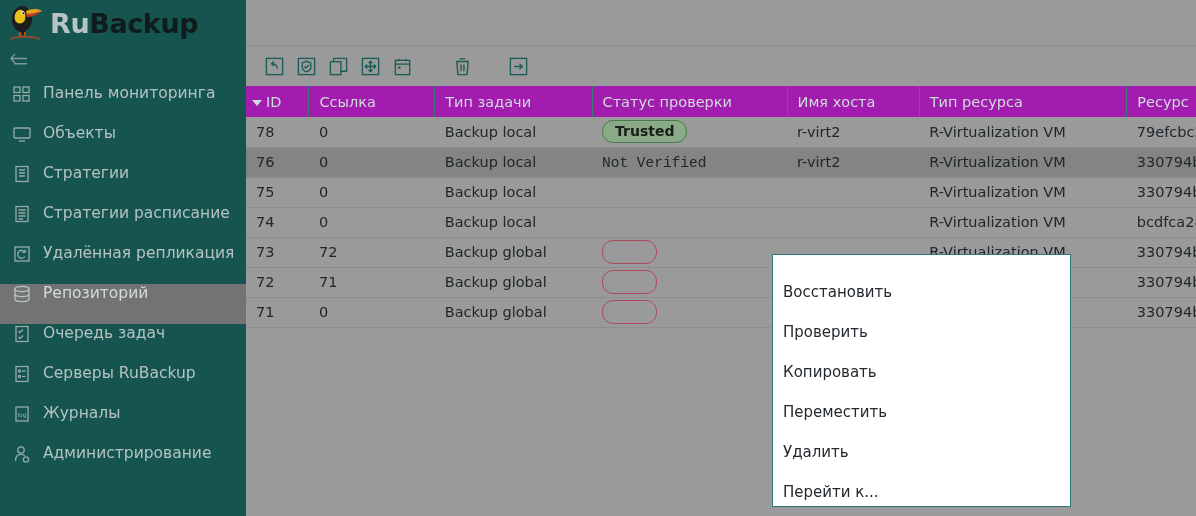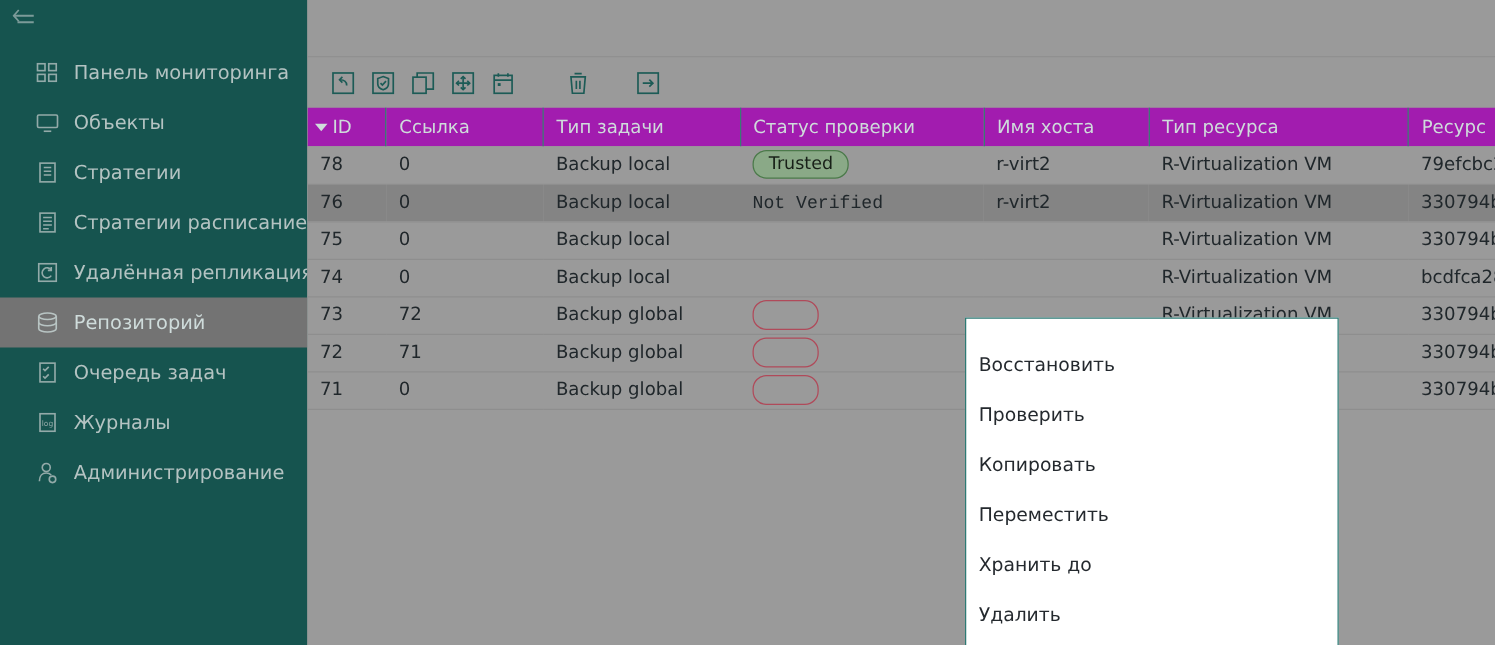--- a/index.html
+++ b/index.html
@@ -46,22 +46,21 @@
     display: flex;
     align-items: center;
     padding-left: 8px;
   }
   .collapse-icon { width: 22px; height: 16px; opacity: .75; }
 
   .nav { margin-top: 12px; }
   .nav-item {
     height: 40px;
     display: flex;
-    align-items: center;
-    padding-left: 28px;
+    padding-left: 12px;
     gap: 11px;
     color: #b4c3c2;
     font-size: 15.5px;
     white-space: nowrap;
     cursor: pointer;
   }
   .nav-item.active { background: #737373; color: #cfdcdb; }
   .nav-icon { width: 20px; height: 20px; flex: 0 0 20px; opacity: .85; }
 
   
@@ -148,20 +147,21 @@
   tr.row { background: #9a9a9a; cursor: pointer; }
   tr.row.selected { background: #848484; }
   tr.row.selected td { border-bottom: 1px solid #8e8e8e; }
 
   .badge {
     display: inline-block;
     padding: 2px 12px 3px;
     border-radius: 11px;
     font-size: 14px;
     line-height: 1.15;
+    font-weight: bold;
   }
   .badge.trusted {
     background: #8aa987;
     border: 1px solid #4b7a4a;
     color: #182018;
   }
   .badge.failed {
     background: transparent;
     border: 1px solid #b04a5a;
     color: #7a1f2d;
@@ -190,20 +190,37 @@
     position: relative;
   }
 </style>
 </head>
 <body>
 
 <div class="app">
 
   <div class="sidebar">
 
+    <div class="logo-row">
+      <span class="logo-bird">
+        <svg viewBox="0 0 40 42" width="40" height="42">
+          <path d="M16 4 C10 5 6 10 6 17 C6 24 10 29 15 30 L17 33 L20 33 L19 29 C24 27 26 22 26 17 C26 10 22 4 16 4 Z" fill="#1d1d1d"></path>
+          <path d="M13 8 C9 10 8 14 9 18 C10 21 13 22 16 21 C19 20 20 16 19 12 C18 9 16 7 13 8 Z" fill="#e8c21a"></path>
+          <path d="M20 9 C24 7 31 6 36 9 C31 12 26 14 21 14 Z" fill="#e8a01a"></path>
+          <path d="M20 12 C25 12 30 11 35 9 C31 13 26 15 21 15 Z" fill="#c0392b"></path>
+          <circle cx="17" cy="11" r="1.7" fill="#fff"></circle>
+          <circle cx="17.3" cy="11.2" r="1" fill="#111"></circle>
+          <path d="M14 30 L14 36 M19 30 L19 36" stroke="#d35400" stroke-width="1.6"></path>
+          <path d="M4 36 C12 33 26 33 34 36 L34 38 C26 35 12 35 4 38 Z" fill="#8a4b2a"></path>
+        </svg>
+      </span>
+      <span class="logo-text">
+        <span class="logo-ru">Ru</span><span class="logo-backup">Backup</span>
+      </span>
+    </div>
 
     <div class="collapse-row">
       <span class="collapse-icon">
         <svg viewBox="0 0 22 16" width="22" height="16">
           <path d="M7 3 L3 7.5 L7 12" stroke="#9fb3b2" stroke-width="1.4" fill="none"></path>
           <path d="M3 7.5 L19 7.5 M6 12.8 L19 12.8" stroke="#9fb3b2" stroke-width="1.6"></path>
         </svg>
       </span>
     </div>
 
@@ -276,20 +293,32 @@
       <div class="nav-item">
         <span class="nav-icon">
           <svg viewBox="0 0 20 20" width="20" height="20" fill="none" stroke="#a9bab9" stroke-width="1.3">
             <rect x="4" y="2.5" width="12" height="15"></rect>
             <path d="M6.5 7 L8 8.5 L11 5.5 M6.5 13 L8 14.5 L11 11.5"></path>
           </svg>
         </span>
         <span>Очередь задач</span>
       </div>
 
+      <div class="nav-item">
+        <span class="nav-icon">
+          <svg viewBox="0 0 20 20" width="20" height="20" fill="none" stroke="#a9bab9" stroke-width="1.3">
+            <rect x="4" y="2.5" width="12" height="15"></rect>
+            <circle cx="7.5" cy="7" r="1.1"></circle>
+              <path d="M10 7 L13.5 7"></path>
+            <circle cx="7.5" cy="12.5" r="1.1"></circle>
+              <path d="M10 12.5 L13.5 12.5"></path>
+          </svg>
+        </span>
+        <span>Серверы RuBackup</span>
+      </div>
 
       <div class="nav-item">
         <span class="nav-icon">
           <svg viewBox="0 0 20 20" width="20" height="20" fill="none" stroke="#a9bab9" stroke-width="1.3">
             <rect x="4" y="3" width="12" height="14"></rect>
             <text x="10" y="12.5" font-size="6" fill="#a9bab9" stroke="none" text-anchor="middle" font-family="DejaVu Sans">log</text>
           </svg>
         </span>
         <span>Журналы</span>
       </div>
@@ -468,23 +497,20 @@
           <div class="ctx-item">
             <span>Проверить</span>
           </div>
           <div class="ctx-item">
             <span>Копировать</span>
           </div>
           <div class="ctx-item">
             <span>Переместить</span>
           </div>
           <div class="ctx-item">
-            <span>Хранить до</span>
-          </div>
-          <div class="ctx-item">
             <span>Удалить</span>
           </div>
           <div class="ctx-item">
             <span>Перейти к...</span>
           </div>
         </div>
     </div>
 
   </div>
 </div>

